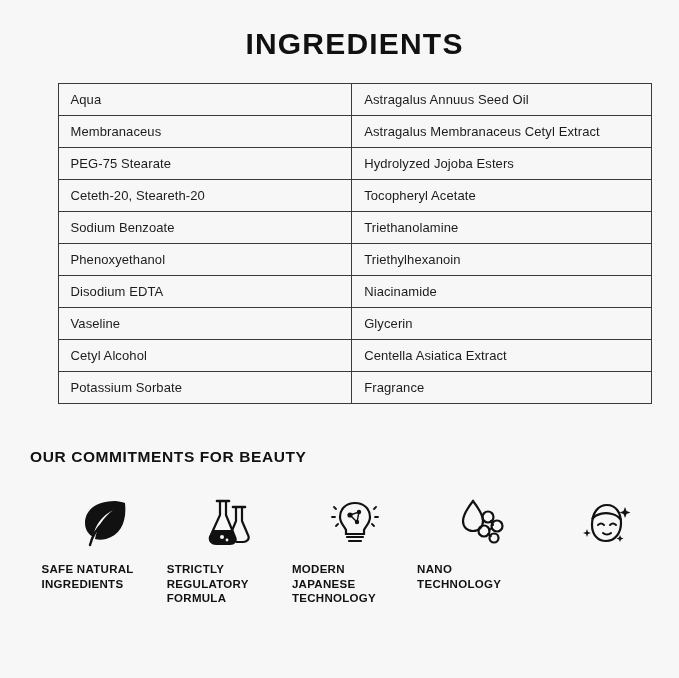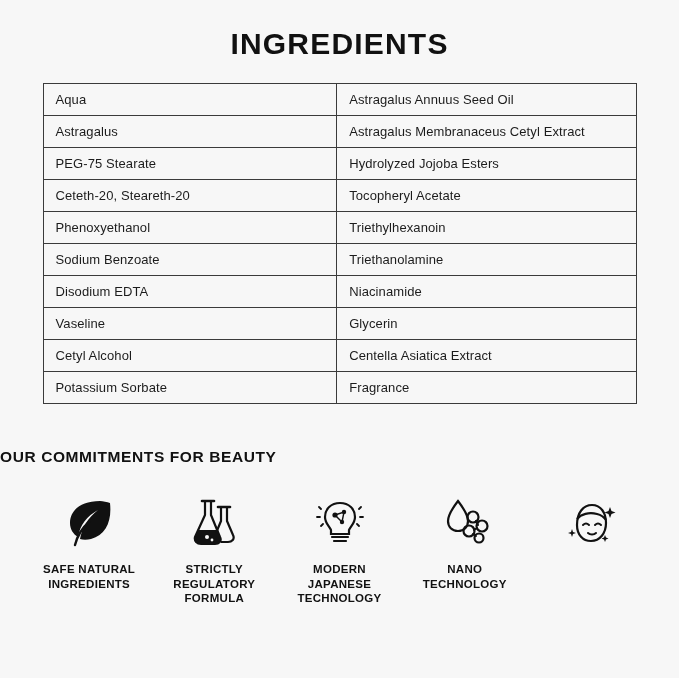--- a/index.html
+++ b/index.html
@@ -13,20 +13,21 @@
     font-family: "Liberation Sans", sans-serif;
     color: #1a1a1a;
     overflow: hidden;
   }
   .page {
     width: 679px;
     height: 678px;
     position: relative;
     background: #f7f7f7;
     box-sizing: border-box;
+    padding-left: 30px;
   }
   .title {
     text-align: center;
     font-size: 30px;
     font-weight: bold;
     letter-spacing: 1.2px;
     padding-top: 27px;
     color: #111;
   }
   .table-wrap {
@@ -64,21 +65,20 @@
   }
   .commitments {
     display: flex;
     justify-content: space-between;
     align-items: flex-start;
     width: 626px;
     margin: 26px auto 0 auto;
   }
   .commit {
     width: 128px;
-    text-align: center;
   }
   .commit .icon {
     height: 58px;
     display: flex;
     align-items: center;
     justify-content: center;
   }
   .commit .label {
     margin-top: 12px;
     font-size: 11.5px;
@@ -97,38 +97,38 @@
   <div class="title">INGREDIENTS</div>
 
   <div class="table-wrap">
     <table class="ingredients">
       <tbody>
         <tr>
           <td class="col-left">Aqua</td>
           <td class="col-right">Astragalus Annuus Seed Oil</td>
         </tr>
         <tr>
-          <td class="col-left">Astragalus</td>
+          <td class="col-left">Membranaceus</td>
           <td class="col-right">Astragalus Membranaceus Cetyl Extract</td>
         </tr>
         <tr>
           <td class="col-left">PEG-75 Stearate</td>
           <td class="col-right">Hydrolyzed Jojoba Esters</td>
         </tr>
         <tr>
           <td class="col-left">Ceteth-20, Steareth-20</td>
           <td class="col-right">Tocopheryl Acetate</td>
         </tr>
         <tr>
+          <td class="col-left">Sodium Benzoate</td>
+          <td class="col-right">Triethanolamine</td>
+        </tr>
+        <tr>
           <td class="col-left">Phenoxyethanol</td>
           <td class="col-right">Triethylhexanoin</td>
-        </tr>
-        <tr>
-          <td class="col-left">Sodium Benzoate</td>
-          <td class="col-right">Triethanolamine</td>
         </tr>
         <tr>
           <td class="col-left">Disodium EDTA</td>
           <td class="col-right">Niacinamide</td>
         </tr>
         <tr>
           <td class="col-left">Vaseline</td>
           <td class="col-right">Glycerin</td>
         </tr>
         <tr>

